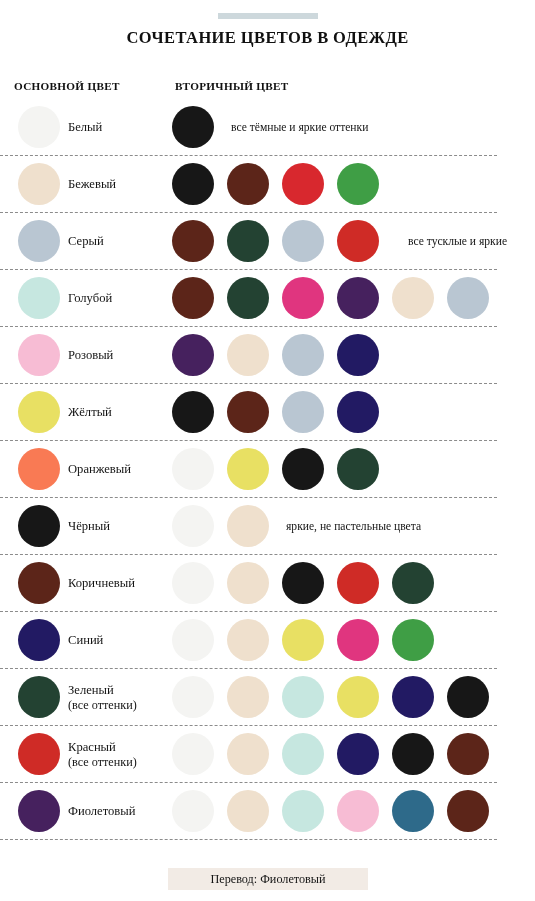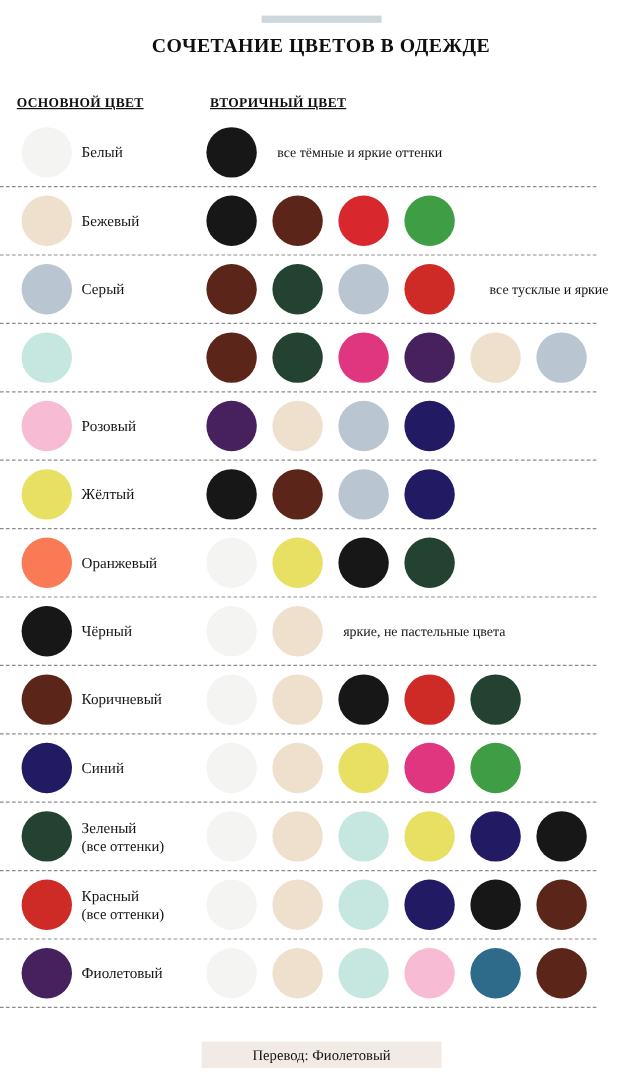--- a/index.html
+++ b/index.html
@@ -38,21 +38,20 @@
   }
 
   .col-head {
     position: absolute;
     top: 80px;
     font-size: 11.2px;
     font-weight: bold;
     letter-spacing: 0.3px;
     color: #111111;
     white-space: nowrap;
-    text-decoration: underline;
   }
   .col-head.primary { left: 14px; }
   .col-head.secondary { left: 175px; }
 
   .table {
     position: absolute;
     left: 0;
     top: 99px;
     width: 497px;
   }
@@ -165,20 +164,23 @@
       <div class="secondaries">
         <div class="swatch" style="background: rgb(92, 37, 25); left: 172px;"></div>
         <div class="swatch" style="background: rgb(35, 66, 50); left: 227px;"></div>
         <div class="swatch" style="background: rgb(185, 198, 210); left: 282px;"></div>
         <div class="swatch" style="background: rgb(207, 43, 38); left: 337px;"></div>
       </div>
       <div class="note" style="left: 408px;">все тусклые и яркие</div>
     </div>
     <div class="row">
       <div class="swatch primary" style="background: rgb(198, 231, 224);"></div>
+      <div class="row-label">
+        <span>Голубой</span>
+      </div>
       <div class="secondaries">
         <div class="swatch" style="background: rgb(92, 37, 25); left: 172px;"></div>
         <div class="swatch" style="background: rgb(35, 66, 50); left: 227px;"></div>
         <div class="swatch" style="background: rgb(224, 53, 127); left: 282px;"></div>
         <div class="swatch" style="background: rgb(70, 33, 94); left: 337px;"></div>
         <div class="swatch" style="background: rgb(239, 224, 205); left: 392px;"></div>
         <div class="swatch" style="background: rgb(185, 198, 210); left: 447px;"></div>
       </div>
     </div>
     <div class="row">

